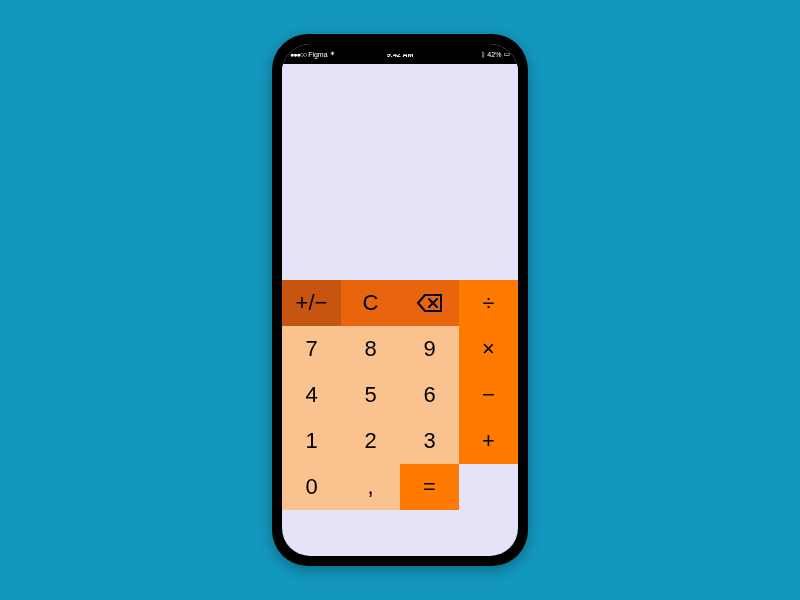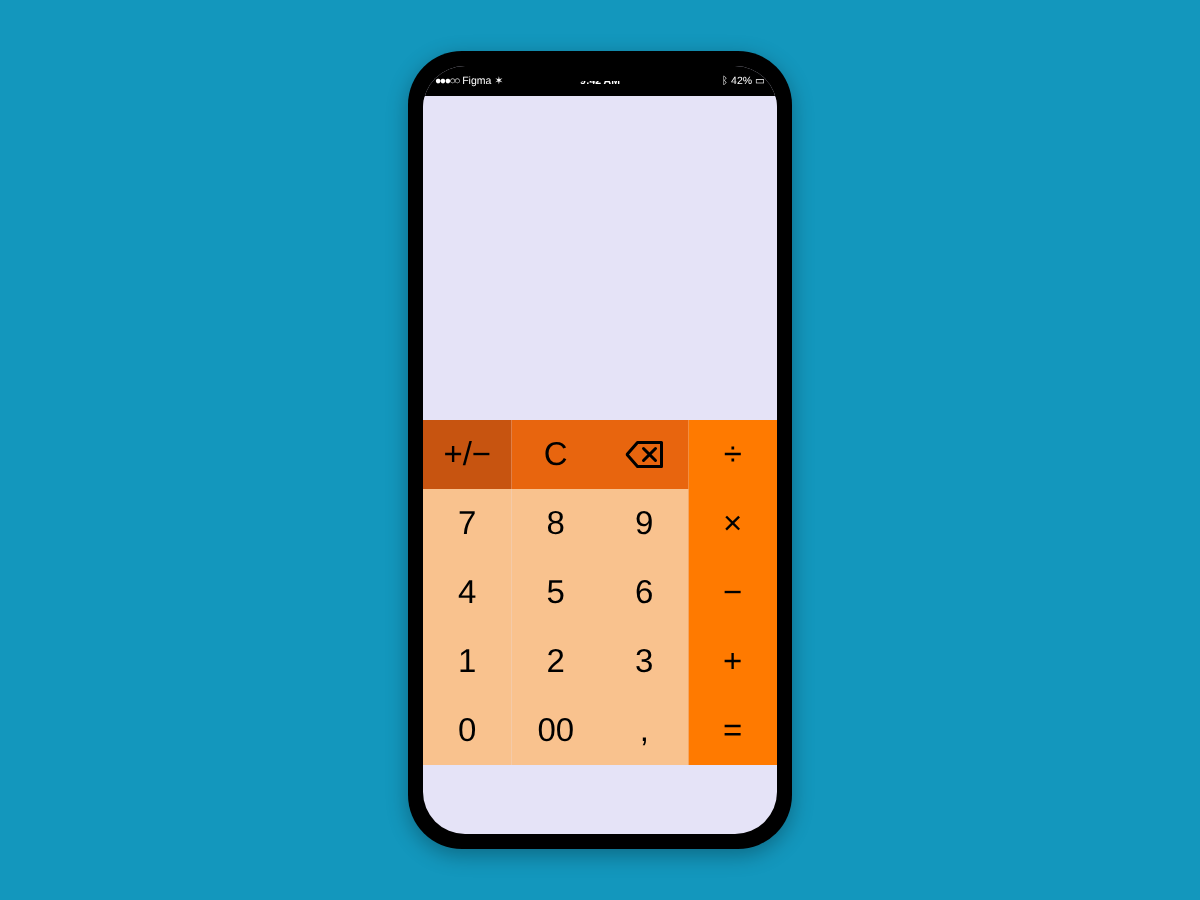--- a/index.html
+++ b/index.html
@@ -135,19 +135,18 @@
       <div class="key k-num">5</div>
       <div class="key k-num">6</div>
       <div class="key k-op">−</div>
 
       <div class="key k-num">1</div>
       <div class="key k-num">2</div>
       <div class="key k-num">3</div>
       <div class="key k-op">+</div>
 
       <div class="key k-num">0</div>
-      <div class="key k-num">00</div>
       <div class="key k-num">,</div>
       <div class="key k-op">=</div>
     </div>
 
   </div>
 </div>
 
 </body></html>

